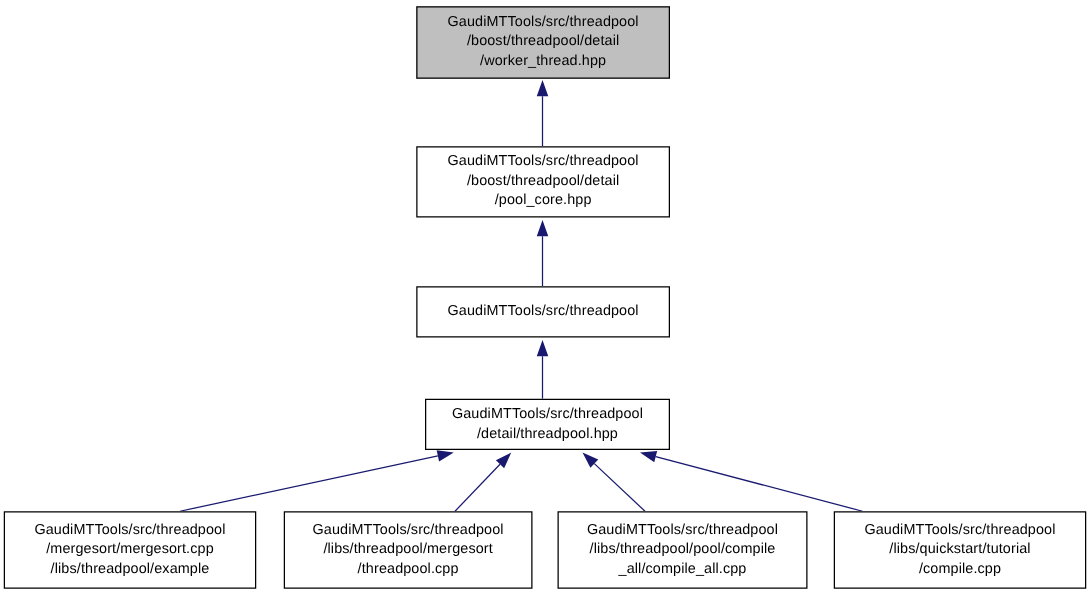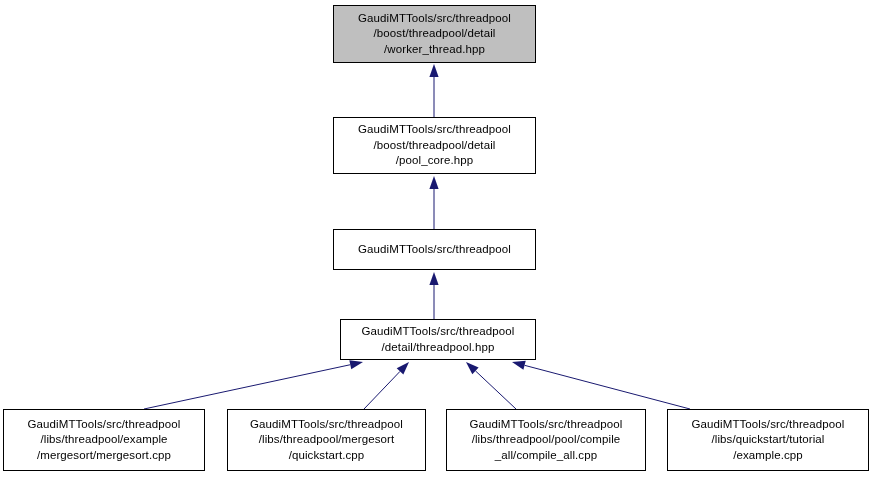--- a/index.html
+++ b/index.html
@@ -94,32 +94,32 @@
       </div>
       <div class="node" style="left: 333px; top: 229px; width: 203px; height: 41px;">
         <span class="ln">GaudiMTTools/src/threadpool</span>
       </div>
       <div class="node" style="left: 340px; top: 319px; width: 196px; height: 41px;">
         <span class="ln">GaudiMTTools/src/threadpool</span>
         <span class="ln">/detail/threadpool.hpp</span>
       </div>
       <div class="node" style="left: 3px; top: 409px; width: 202px; height: 62px;">
         <span class="ln">GaudiMTTools/src/threadpool</span>
+        <span class="ln">/mergesort/mergesort.cpp</span>
         <span class="ln">/libs/threadpool/example</span>
-        <span class="ln">/mergesort/mergesort.cpp</span>
       </div>
       <div class="node" style="left: 227px; top: 409px; width: 199px; height: 62px;">
         <span class="ln">GaudiMTTools/src/threadpool</span>
         <span class="ln">/libs/threadpool/mergesort</span>
-        <span class="ln">/quickstart.cpp</span>
+        <span class="ln">/threadpool.cpp</span>
       </div>
       <div class="node" style="left: 446px; top: 409px; width: 200px; height: 62px;">
         <span class="ln">GaudiMTTools/src/threadpool</span>
         <span class="ln">/libs/threadpool/pool/compile</span>
         <span class="ln">_all/compile_all.cpp</span>
       </div>
       <div class="node" style="left: 667px; top: 409px; width: 202px; height: 62px;">
         <span class="ln">GaudiMTTools/src/threadpool</span>
         <span class="ln">/libs/quickstart/tutorial</span>
-        <span class="ln">/example.cpp</span>
+        <span class="ln">/compile.cpp</span>
       </div>
     </div>
 </div>
 
 </body></html>

